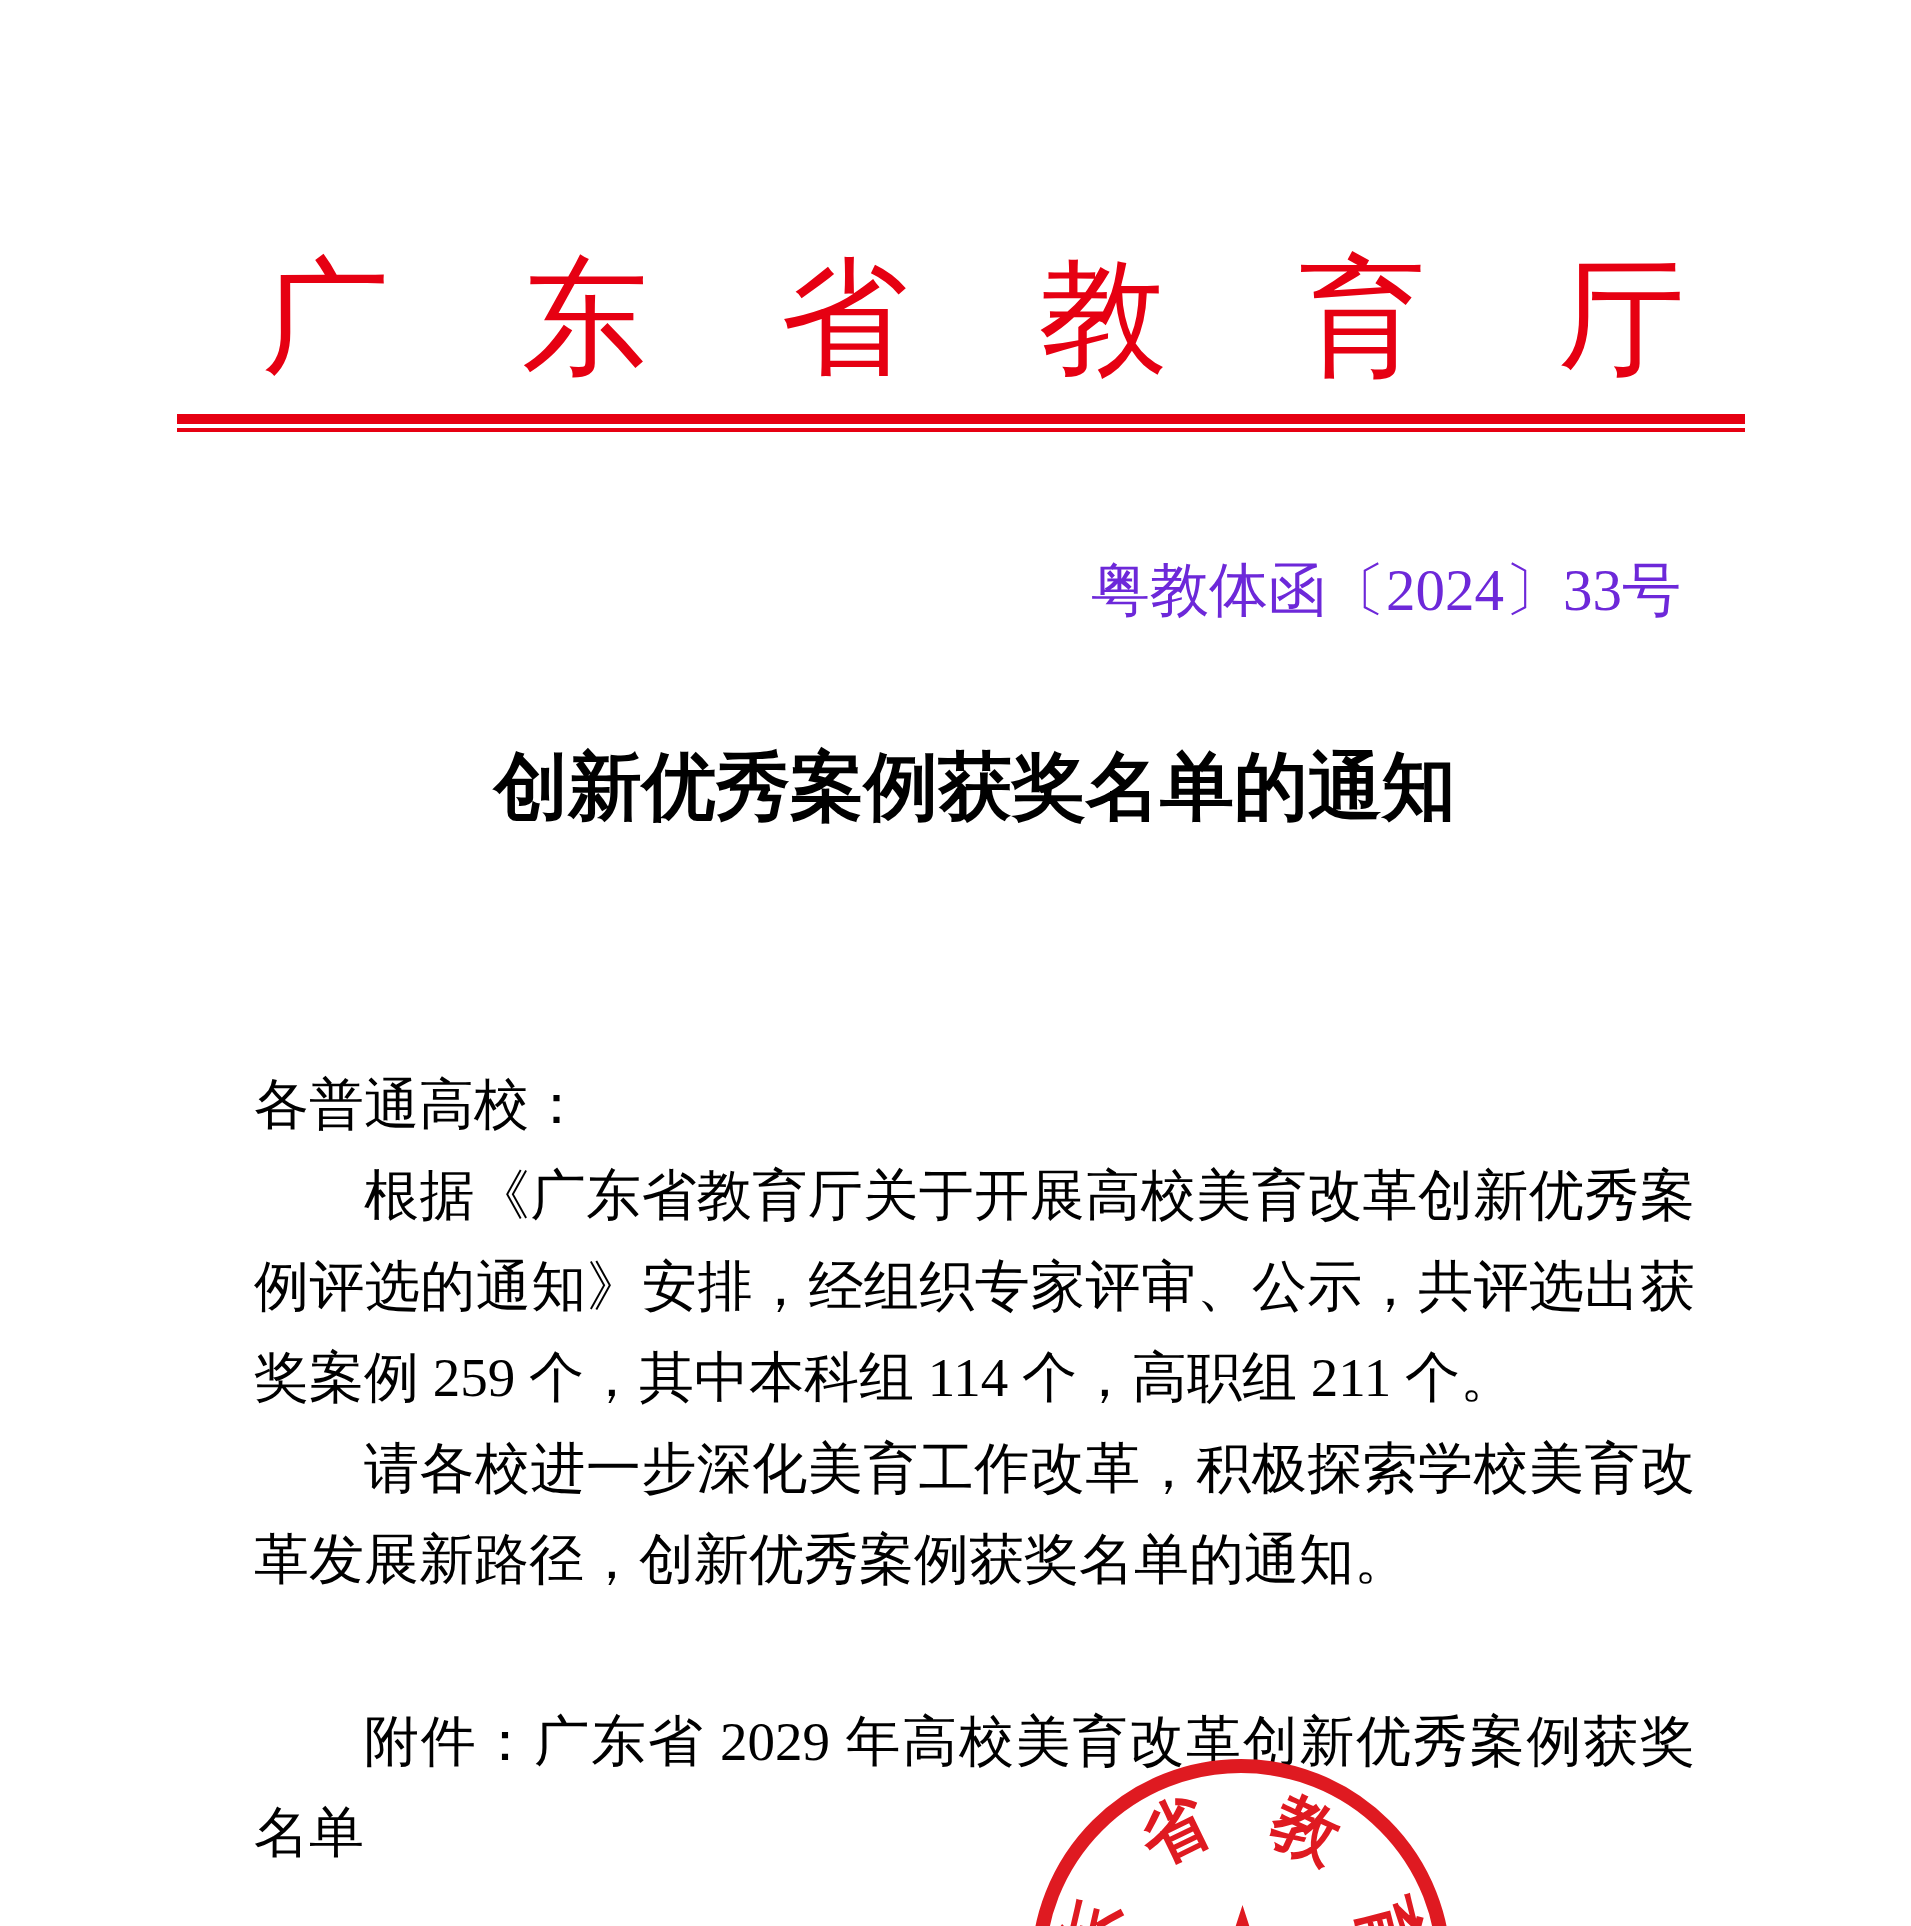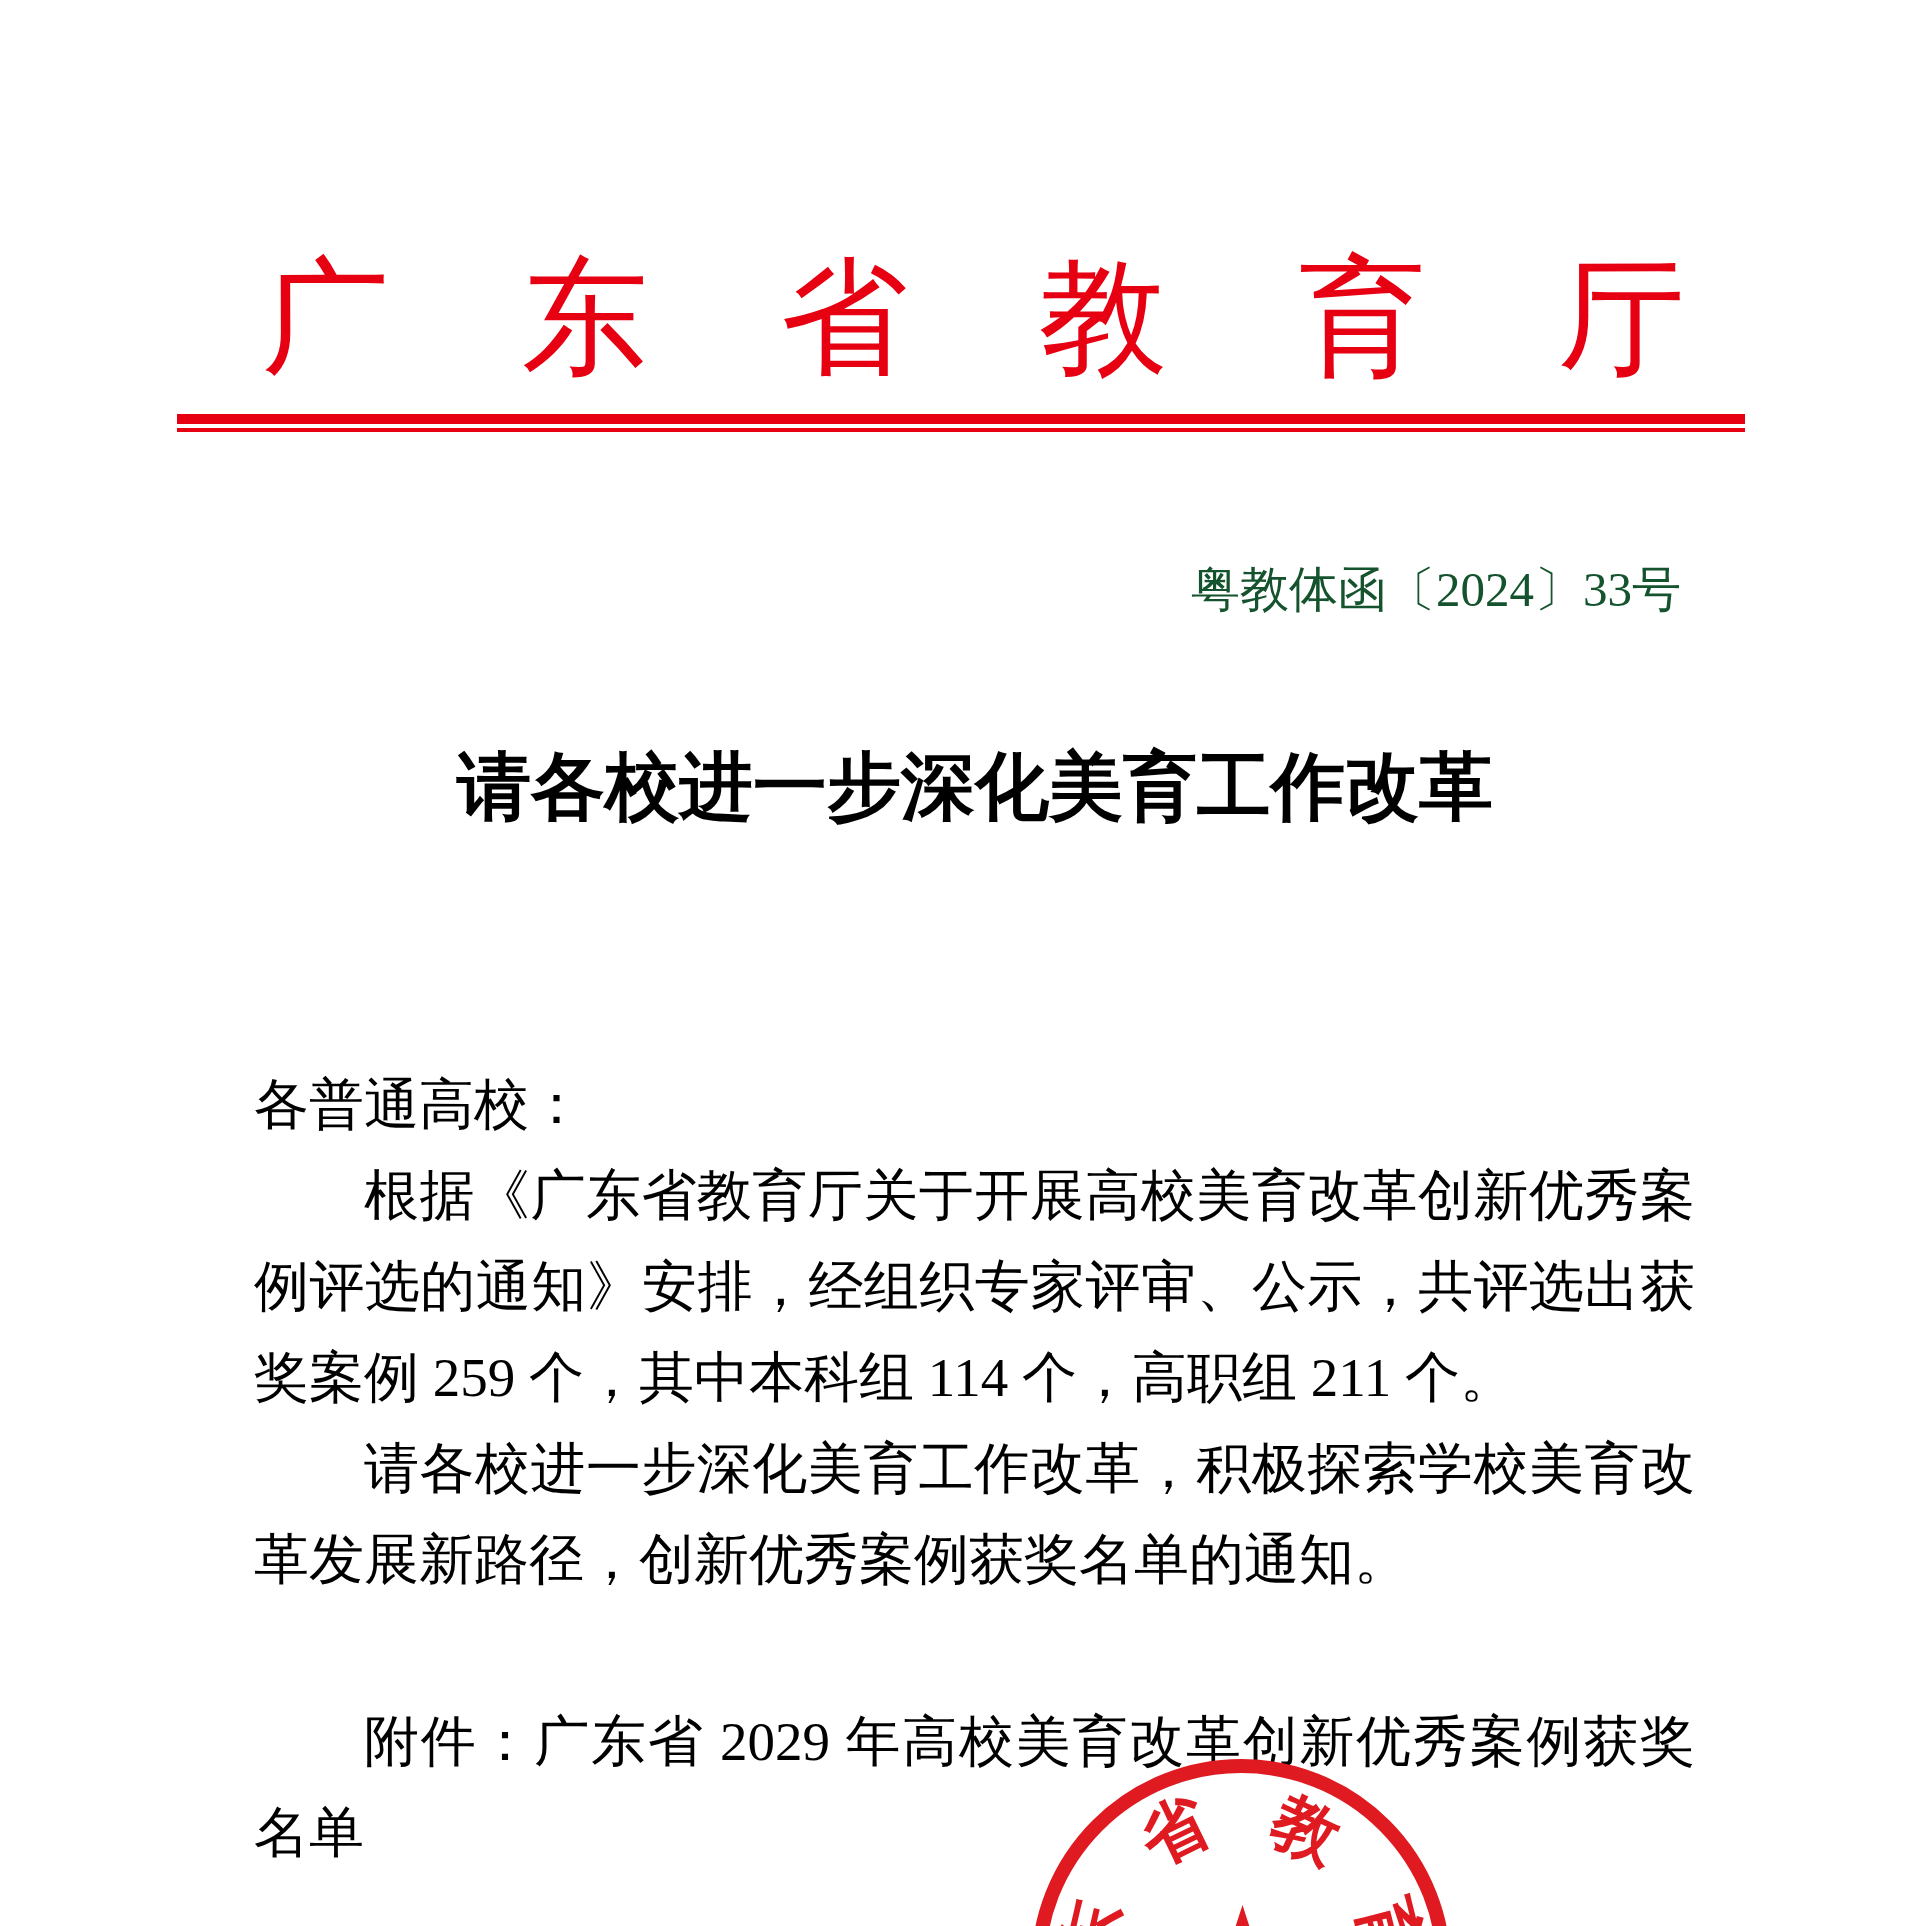--- a/index.html
+++ b/index.html
@@ -17,21 +17,21 @@
     display:flex;justify-content:space-between;align-items:center;
     font-size:127px;line-height:150px;color:#e60012;
     font-family:"Liberation Serif","DejaVu Serif",serif;
   }
   .rule{position:absolute;left:177px;width:1568px;background:#e60012;}
   .rule-top-thick{top:414px;height:10px;}
   .rule-top-thin{top:428px;height:3.5px;}
   
   .doc-number{
     position:absolute;top:561px;right:231px;
-    font-size:49px;line-height:58px;text-align:right;color:#14532d;
+    font-size:59px;line-height:58px;text-align:right;color:#6d28d9;
   }
   
   .doc-title{
     position:absolute;top:724px;left:254px;right:216px;
     text-align:center;font-weight:bold;
     font-size:74px;line-height:127px;color:#000;
   }
   
   .doc-body{
     position:absolute;top:1059px;left:254px;right:217px;
@@ -72,21 +72,21 @@
     <span>育</span>
     <span>厅</span>
   </div>
 
   <div class="rule rule-top-thick"></div>
   <div class="rule rule-top-thin"></div>
 
   <div class="doc-number">粤教体函〔2024〕33号</div>
 
   <div class="doc-title">
-    <div>请各校进一步深化美育工作改革</div>
+    <div>创新优秀案例获奖名单的通知</div>
   </div>
 
   <div class="doc-body">
     <p>各普通高校：</p>
     <p class="indent">根据《广东省教育厅关于开展高校美育改革创新优秀案例评选的通知》安排，经组织专家评审、公示，共评选出获奖案例 259 个，其中本科组 114 个，高职组 211 个。</p>
     <p class="indent">请各校进一步深化美育工作改革，积极探索学校美育改革发展新路径，创新优秀案例获奖名单的通知。</p>
     <p class="attachment">附件：广东省 2029 年高校美育改革创新优秀案例获奖名单</p>
   </div>
 
   <div class="seal">

